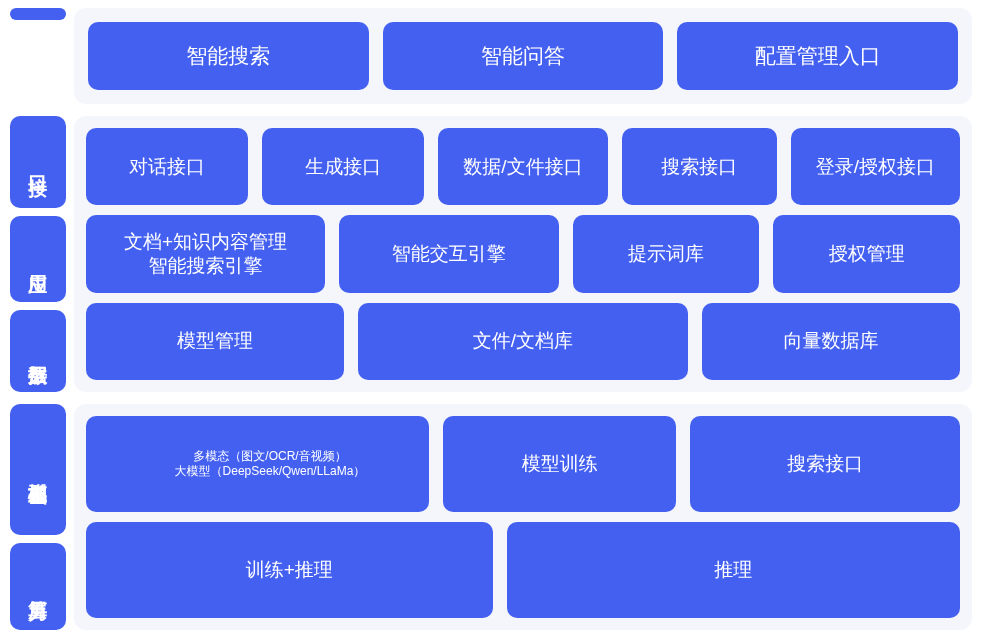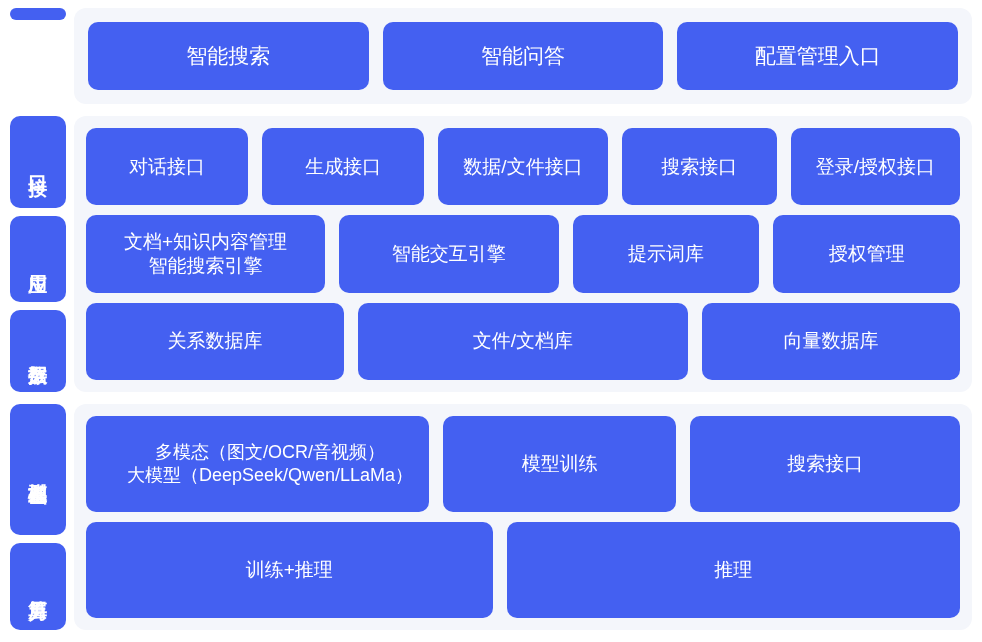--- a/index.html
+++ b/index.html
@@ -100,21 +100,21 @@
   .sec-mid .label-col .side-label:nth-child(1) { flex: 0 0 92px; }
   .sec-mid .label-col .side-label:nth-child(2) { flex: 0 0 86px; }
   .sec-mid .label-col .side-label:nth-child(3) { flex: 1 1 auto; }
   .sec-mid .row { height: 76px; }
 
   .sec-base { height: 226px; }
   .sec-base .label-col .side-label:nth-child(1) { flex: 1 1 60%; }
   .sec-base .label-col .side-label:nth-child(2) { flex: 1 1 40%; }
   .sec-base .row { height: 88px; }
 
-  .small-text { font-size: 18px; padding-left: 33px; }
+  .small-text { font-size: 12px; padding-left: 33px; }
 </style>
 </head>
 <body>
 
 <div class="canvas">
 
   <div class="section sec-user">
     <div class="label-col">
       <div class="side-label">用户</div>
     </div>
@@ -145,21 +145,21 @@
 
       <div class="row">
         <div class="box" style="flex:1.15 1 0;">文档+知识内容管理
 智能搜索引擎</div>
         <div class="box" style="flex:1.05 1 0;">智能交互引擎</div>
         <div class="box" style="flex:0.88 1 0;">提示词库</div>
         <div class="box" style="flex:0.88 1 0;">授权管理</div>
       </div>
 
       <div class="row">
-        <div class="box" style="flex:1 1 0;">关系数据库</div>
+        <div class="box" style="flex:1 1 0;">模型管理</div>
         <div class="box" style="flex:1.3 1 0;">文件/文档库</div>
         <div class="box" style="flex:1 1 0;">向量数据库</div>
       </div>
 
     </div>
   </div>
 
   <div class="section sec-base">
     <div class="label-col">
       <div class="side-label">基础模型</div>

